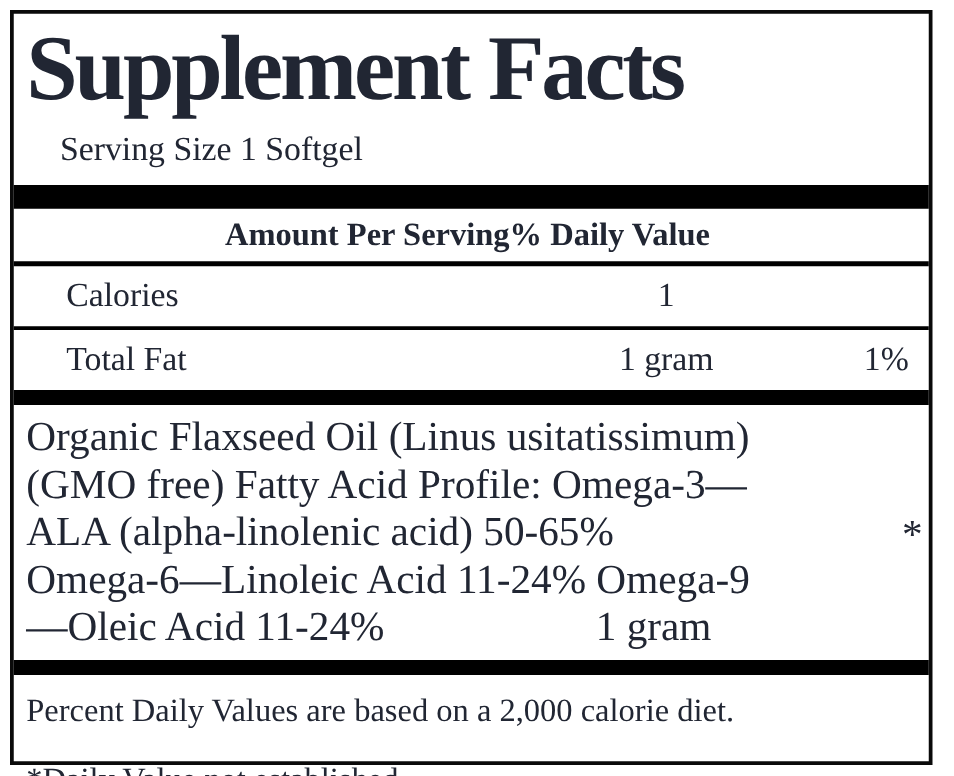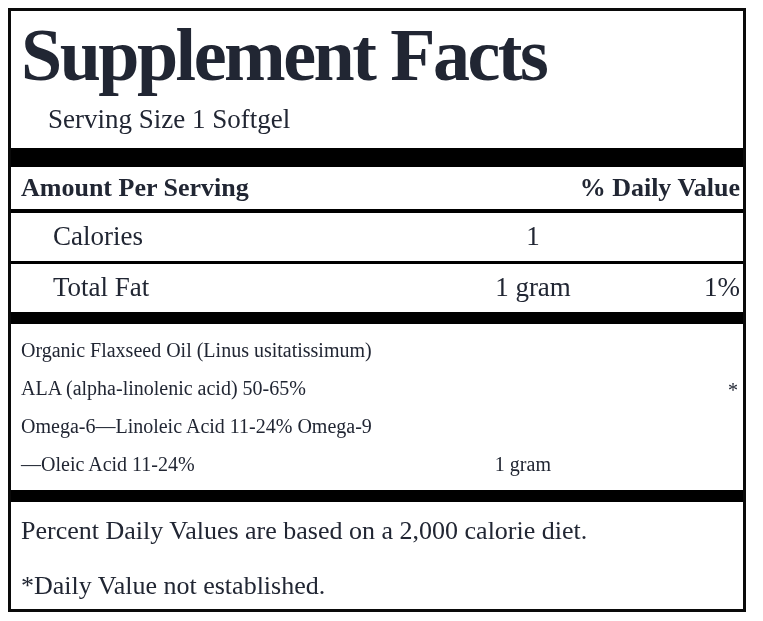--- a/index.html
+++ b/index.html
@@ -32,23 +32,23 @@
     margin-left: 27px;
   }
   .bar { background: #000000; width: 100%; }
   .bar-thick { height: 19px; margin-top: 13px; }
   .bar-med   { height: 12px; }
   .rule-4 { height: 4px; background: #000000; width: 100%; }
   .rule-3 { height: 3px; background: #000000; width: 100%; }
   .row {
     position: relative;
     display: flex;
-    justify-content: space-between;
+    justify-content: center;
     align-items: baseline;
-    padding: 0 3px 0 10px;
+    padding: 0 16px 0 10px;
   }
   .header-row {
     font-weight: bold;
     font-size: 26px;
     padding-top: 6px;
     padding-bottom: 6px;
   }
   .data-row {
     font-size: 27px;
     font-weight: 400;
@@ -57,21 +57,21 @@
     margin-left: 32px;
   }
   .amt {
     position: absolute;
     left: 70%;
     transform: translateX(-50%);
     white-space: nowrap;
   }
   .dv { margin-left: auto; }
   .ingredient {
-    font-size: 20px;
+    font-size: 33px;
     font-weight: 400;
     padding: 7px 5px 7px 10px;
   }
   .iline {
     position: relative;
     line-height: 38px;
     white-space: nowrap;
   }
   .star { position: absolute; right: 0; top: 2px; }
   .footnote {
@@ -111,20 +111,21 @@
   <div class="row data-row">
     <span>Total Fat</span>
     <span class="amt">1 gram</span>
     <span class="dv">1%</span>
   </div>
 
   <div class="bar bar-med"></div>
 
   <div class="ingredient">
     <div class="iline">Organic Flaxseed Oil (Linus usitatissimum)</div>
+    <div class="iline">(GMO free) Fatty Acid Profile: Omega-3—</div>
     <div class="iline">
       <span>ALA (alpha-linolenic acid) 50-65%</span>
       <span class="star">*</span>
     </div>
     <div class="iline">Omega-6—Linoleic Acid 11-24% Omega-9</div>
     <div class="iline">
       <span>—Oleic Acid 11-24%</span>
       <span class="amt">1 gram</span>
     </div>
   </div>

